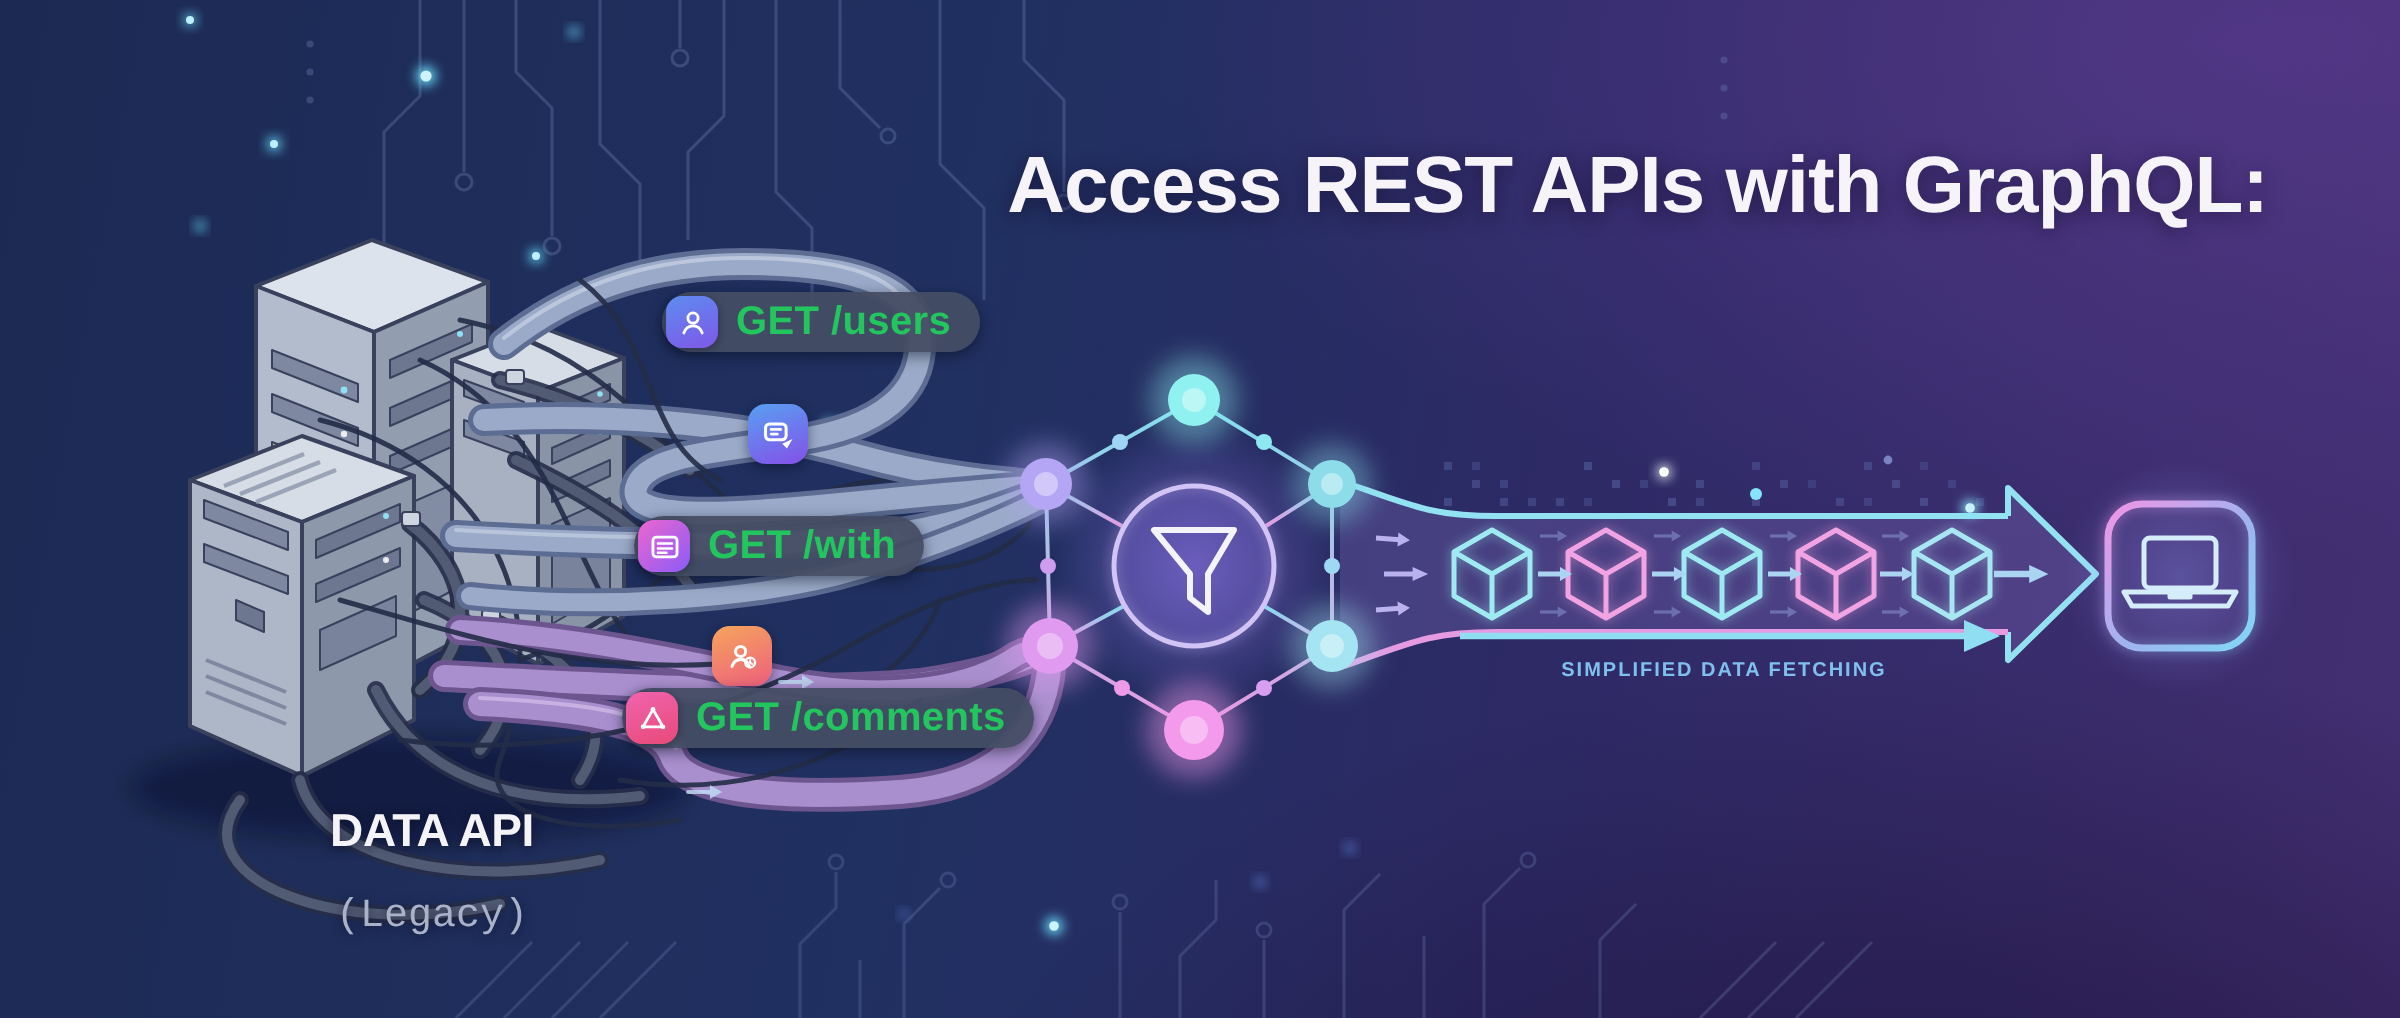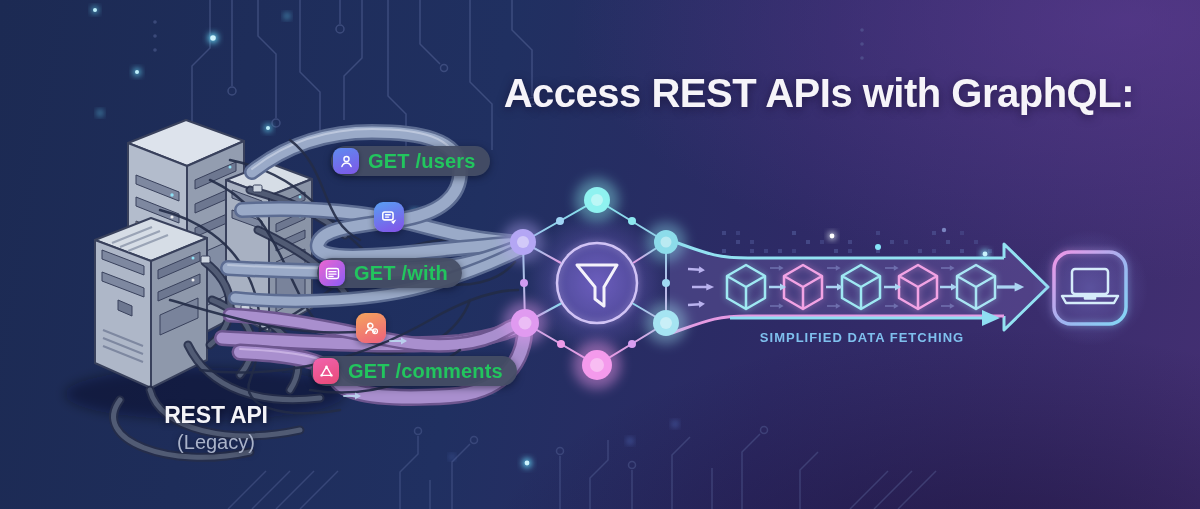--- a/index.html
+++ b/index.html
@@ -28,24 +28,24 @@
       box-shadow:0 1px 4px rgba(8,12,28,.4);}
   .fab{position:absolute;width:30px;height:30px;border-radius:9px;display:flex;align-items:center;justify-content:center;
       box-shadow:0 2px 6px rgba(8,12,28,.45);}
   .grad-users{background:linear-gradient(160deg,#5f8cf0,#7e57e8);}
   .grad-chat{background:linear-gradient(160deg,#58a0f2,#8450e8);}
   .grad-posts{background:linear-gradient(135deg,#ec66d0,#8b5cf6);}
   .grad-person{background:linear-gradient(160deg,#f5a55c,#ee5f7d);}
   .grad-comments{background:linear-gradient(160deg,#f163ae,#e84a78);}
   .node-label{position:absolute;text-align:center;text-shadow:0 1px 6px rgba(10,8,30,.6);}
   .node-label .main{display:block;color:#f4f4f8;font-weight:bold;font-size:23px;letter-spacing:-0.2px;}
-  .node-label .sub{display:block;color:#a9b2c9;font-size:20px;margin-top:2px;}
+  .node-label .sub{display:block;color:#a9b2c9;font-size:20px;margin-top:18px;font-family:Liberation Mono, monospace;}
   .caption{
     position:absolute;left:732px;top:330px;width:260px;text-align:center;
-    color:#7fc0ee;font-size:13px;font-weight:bold;letter-spacing:1px;white-space:nowrap;
+    color:#7fc0ee;font-size:10px;font-weight:bold;letter-spacing:1px;white-space:nowrap;
   }
 </style>
 </head>
 <body>
 
 <div class="stage">
 
   <svg class="art" viewBox="0 0 1200 509" width="1200" height="509" aria-hidden="true">
     <defs>
       <linearGradient id="edgeGrad" x1="0" y1="0" x2="0" y2="1">
@@ -466,34 +466,34 @@
 
   <div class="fab grad-person" style="left:356px;top:313px;">
     <svg viewBox="0 0 24 24" width="19" height="19">
         <circle cx="10.5" cy="8.5" r="3.2" fill="none" stroke="#fff" stroke-width="1.9"></circle>
         <path d="M5 18c1-3 3-4.5 5.5-4.5s4.5 1.5 5.5 4.5" fill="none" stroke="#fff" stroke-width="1.9" stroke-linecap="round"></path>
         <circle cx="16.5" cy="15.5" r="3.1" fill="none" stroke="#fff" stroke-width="1.5"></circle>
         <path d="M16.5 13.9v1.7l1.2.8" stroke="#fff" stroke-width="1.3" fill="none" stroke-linecap="round"></path>
       </svg>
   </div>
 
-  <div class="badge" style="left:311px;top:356px;">
+  <div class="badge" style="left:311px;top:344px;">
     <span class="ic grad-comments">
       <svg viewBox="0 0 24 24" width="17" height="17">
           <path d="M12 5.2 L19 17.5 H5 Z" fill="none" stroke="#fff" stroke-width="2" stroke-linejoin="round"></path>
           <circle cx="12" cy="5.2" r="1.7" fill="#fff"></circle>
           <circle cx="19" cy="17.5" r="1.7" fill="#fff"></circle>
           <circle cx="5" cy="17.5" r="1.7" fill="#fff"></circle>
         </svg>
     </span>
     <span class="lbl">GET /comments</span>
   </div>
 
   <div class="node-label" style="left:126px;top:402px;width:180px;">
-    <span class="main">REST API</span>
+    <span class="main">DATA API</span>
     <span class="sub">(Legacy)</span>
   </div>
 
   <div class="node-label" style="left:507px;top:397px;width:180px;">
   </div>
 
   <div class="caption">SIMPLIFIED DATA FETCHING</div>
 
 </div>
 

